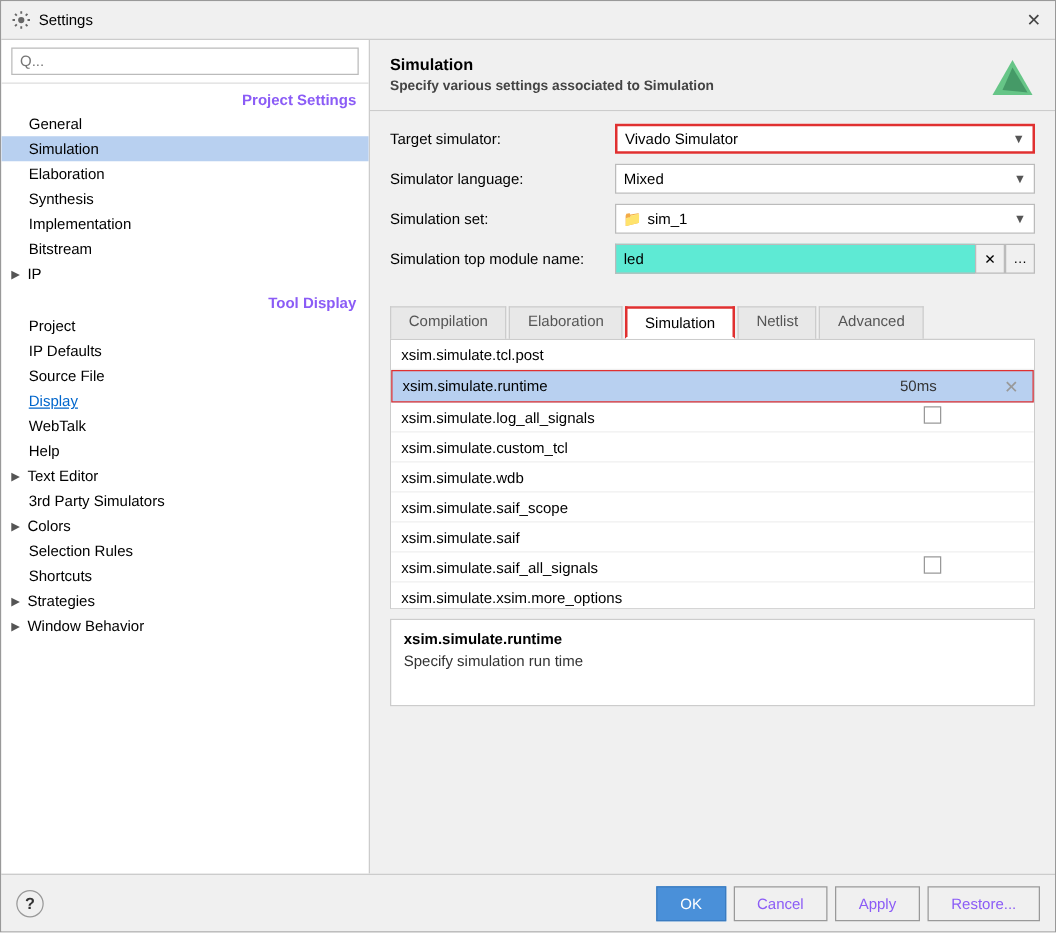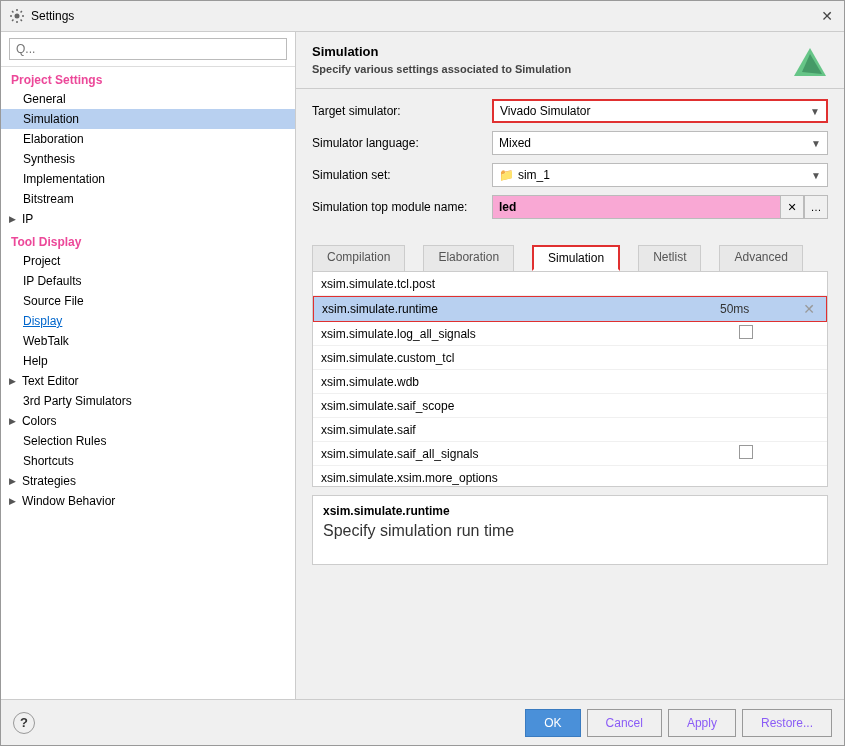--- a/index.html
+++ b/index.html
@@ -77,21 +77,22 @@
       width: 100%;
       padding: 3px 6px;
       border: 1px solid #bbb;
       font-size: 12px;
       background: #fff;
     }
     .sidebar-section-label {
       font-weight: bold;
       font-size: 12px;
       padding: 6px 10px 2px 10px;
-      color: #ec4899;
+      color: #8b5cf6;
+      text-align: right;
     }
     .sidebar-item {
       padding: 3px 10px 3px 22px;
       cursor: pointer;
       color: #000;
       font-size: 12px;
       display: flex;
       align-items: center;
       gap: 4px;
     }
@@ -173,24 +174,23 @@
       border: 2px solid #e03030;
     }
     .dropdown-arrow {
       font-size: 10px;
       color: #555;
     }
     .text-input {
       flex: 1;
       height: 24px;
       border: 1px solid #bbb;
-      background: #f9a8d4;
+      background: #5eead4;
       font-size: 12px;
       padding: 2px 6px;
-      font-weight: bold;
     }
     .input-with-buttons {
       flex: 1;
       display: flex;
     }
     .input-with-buttons .text-input {
       border-right: none;
     }
     .icon-btn {
       width: 24px;
@@ -201,21 +201,21 @@
       display: flex;
       align-items: center;
       justify-content: center;
       font-size: 11px;
     }
     
     .tab-bar {
       display: flex;
       margin: 8px 16px 0 16px;
       border-bottom: 1px solid #ccc;
-      gap: 16px;
+      gap: 0;
     }
     .tab {
       padding: 4px 14px;
       font-size: 12px;
       border: 1px solid #ccc;
       border-bottom: none;
       background: #e8e8e8;
       cursor: pointer;
       color: #555;
       margin-right: 2px;
@@ -286,21 +286,21 @@
       background: #fff;
       padding: 8px 10px;
       min-height: 70px;
     }
     .description-title {
       font-weight: bold;
       font-size: 12px;
       margin-bottom: 4px;
     }
     .description-text {
-      font-size: 16px;
+      font-size: 12px;
       color: #333;
     }
     
     .bottom-bar {
       height: 46px;
       border-top: 1px solid #ccc;
       background: #f0f0f0;
       display: flex;
       align-items: center;
       justify-content: space-between;

